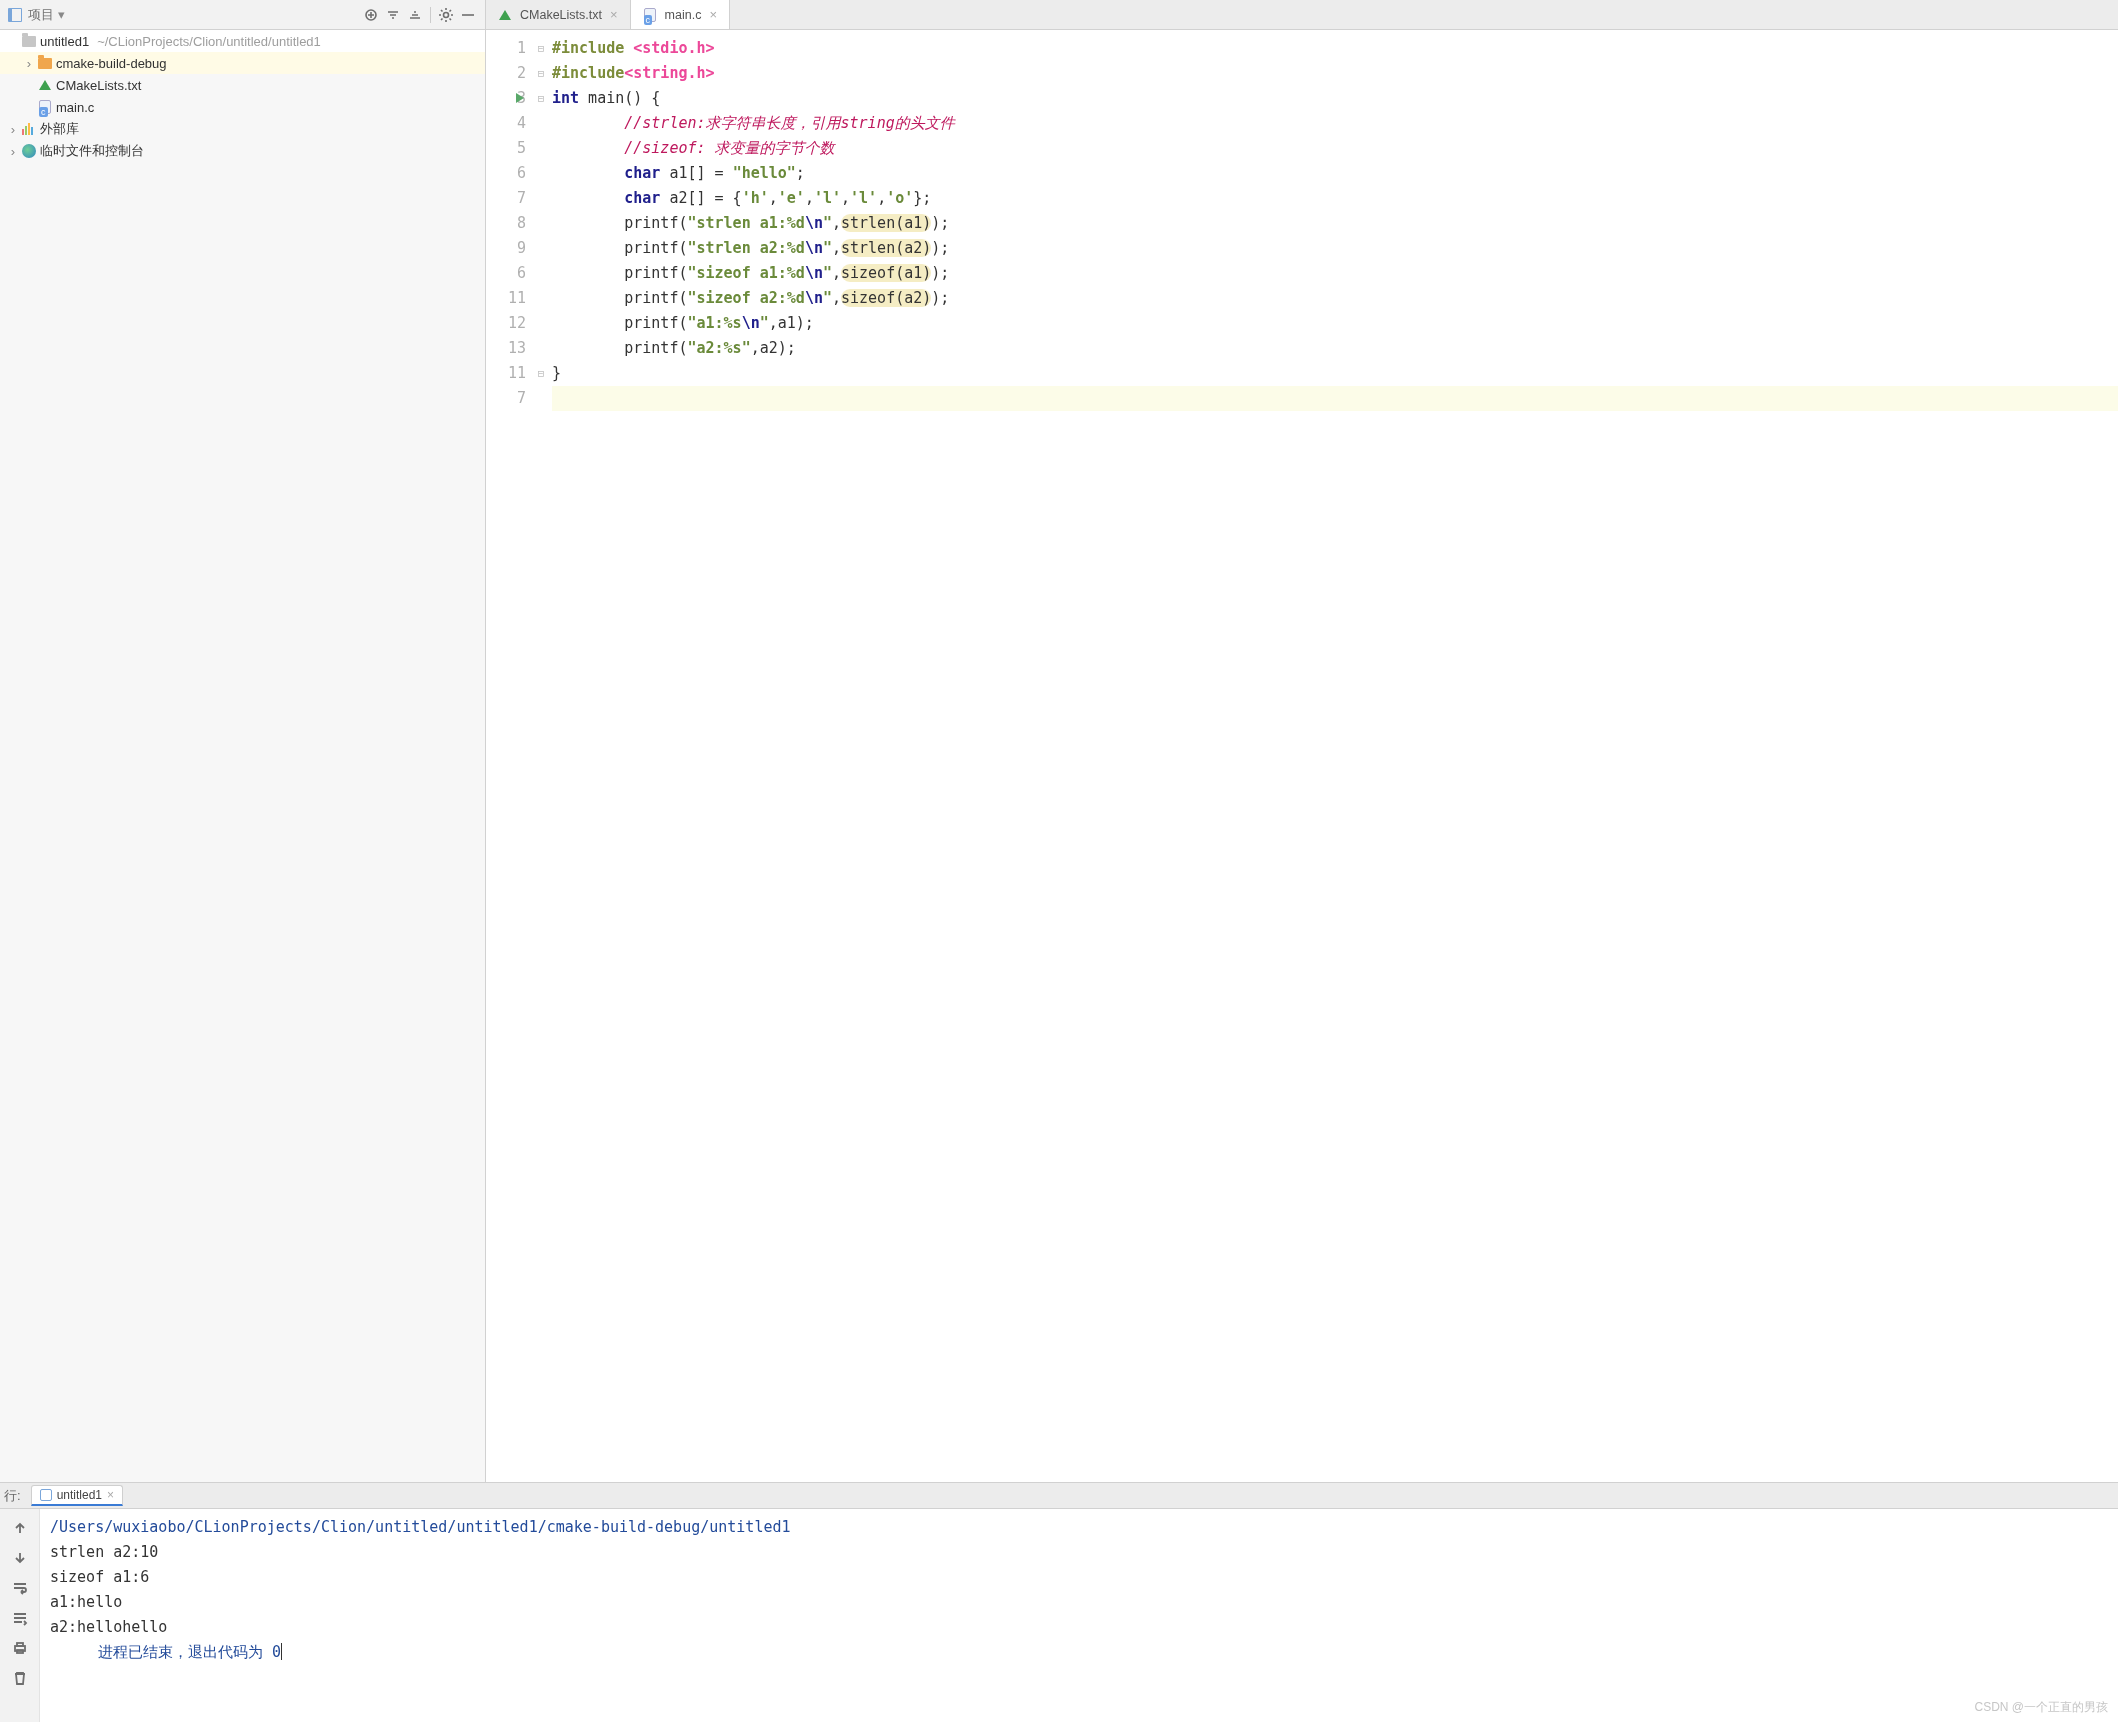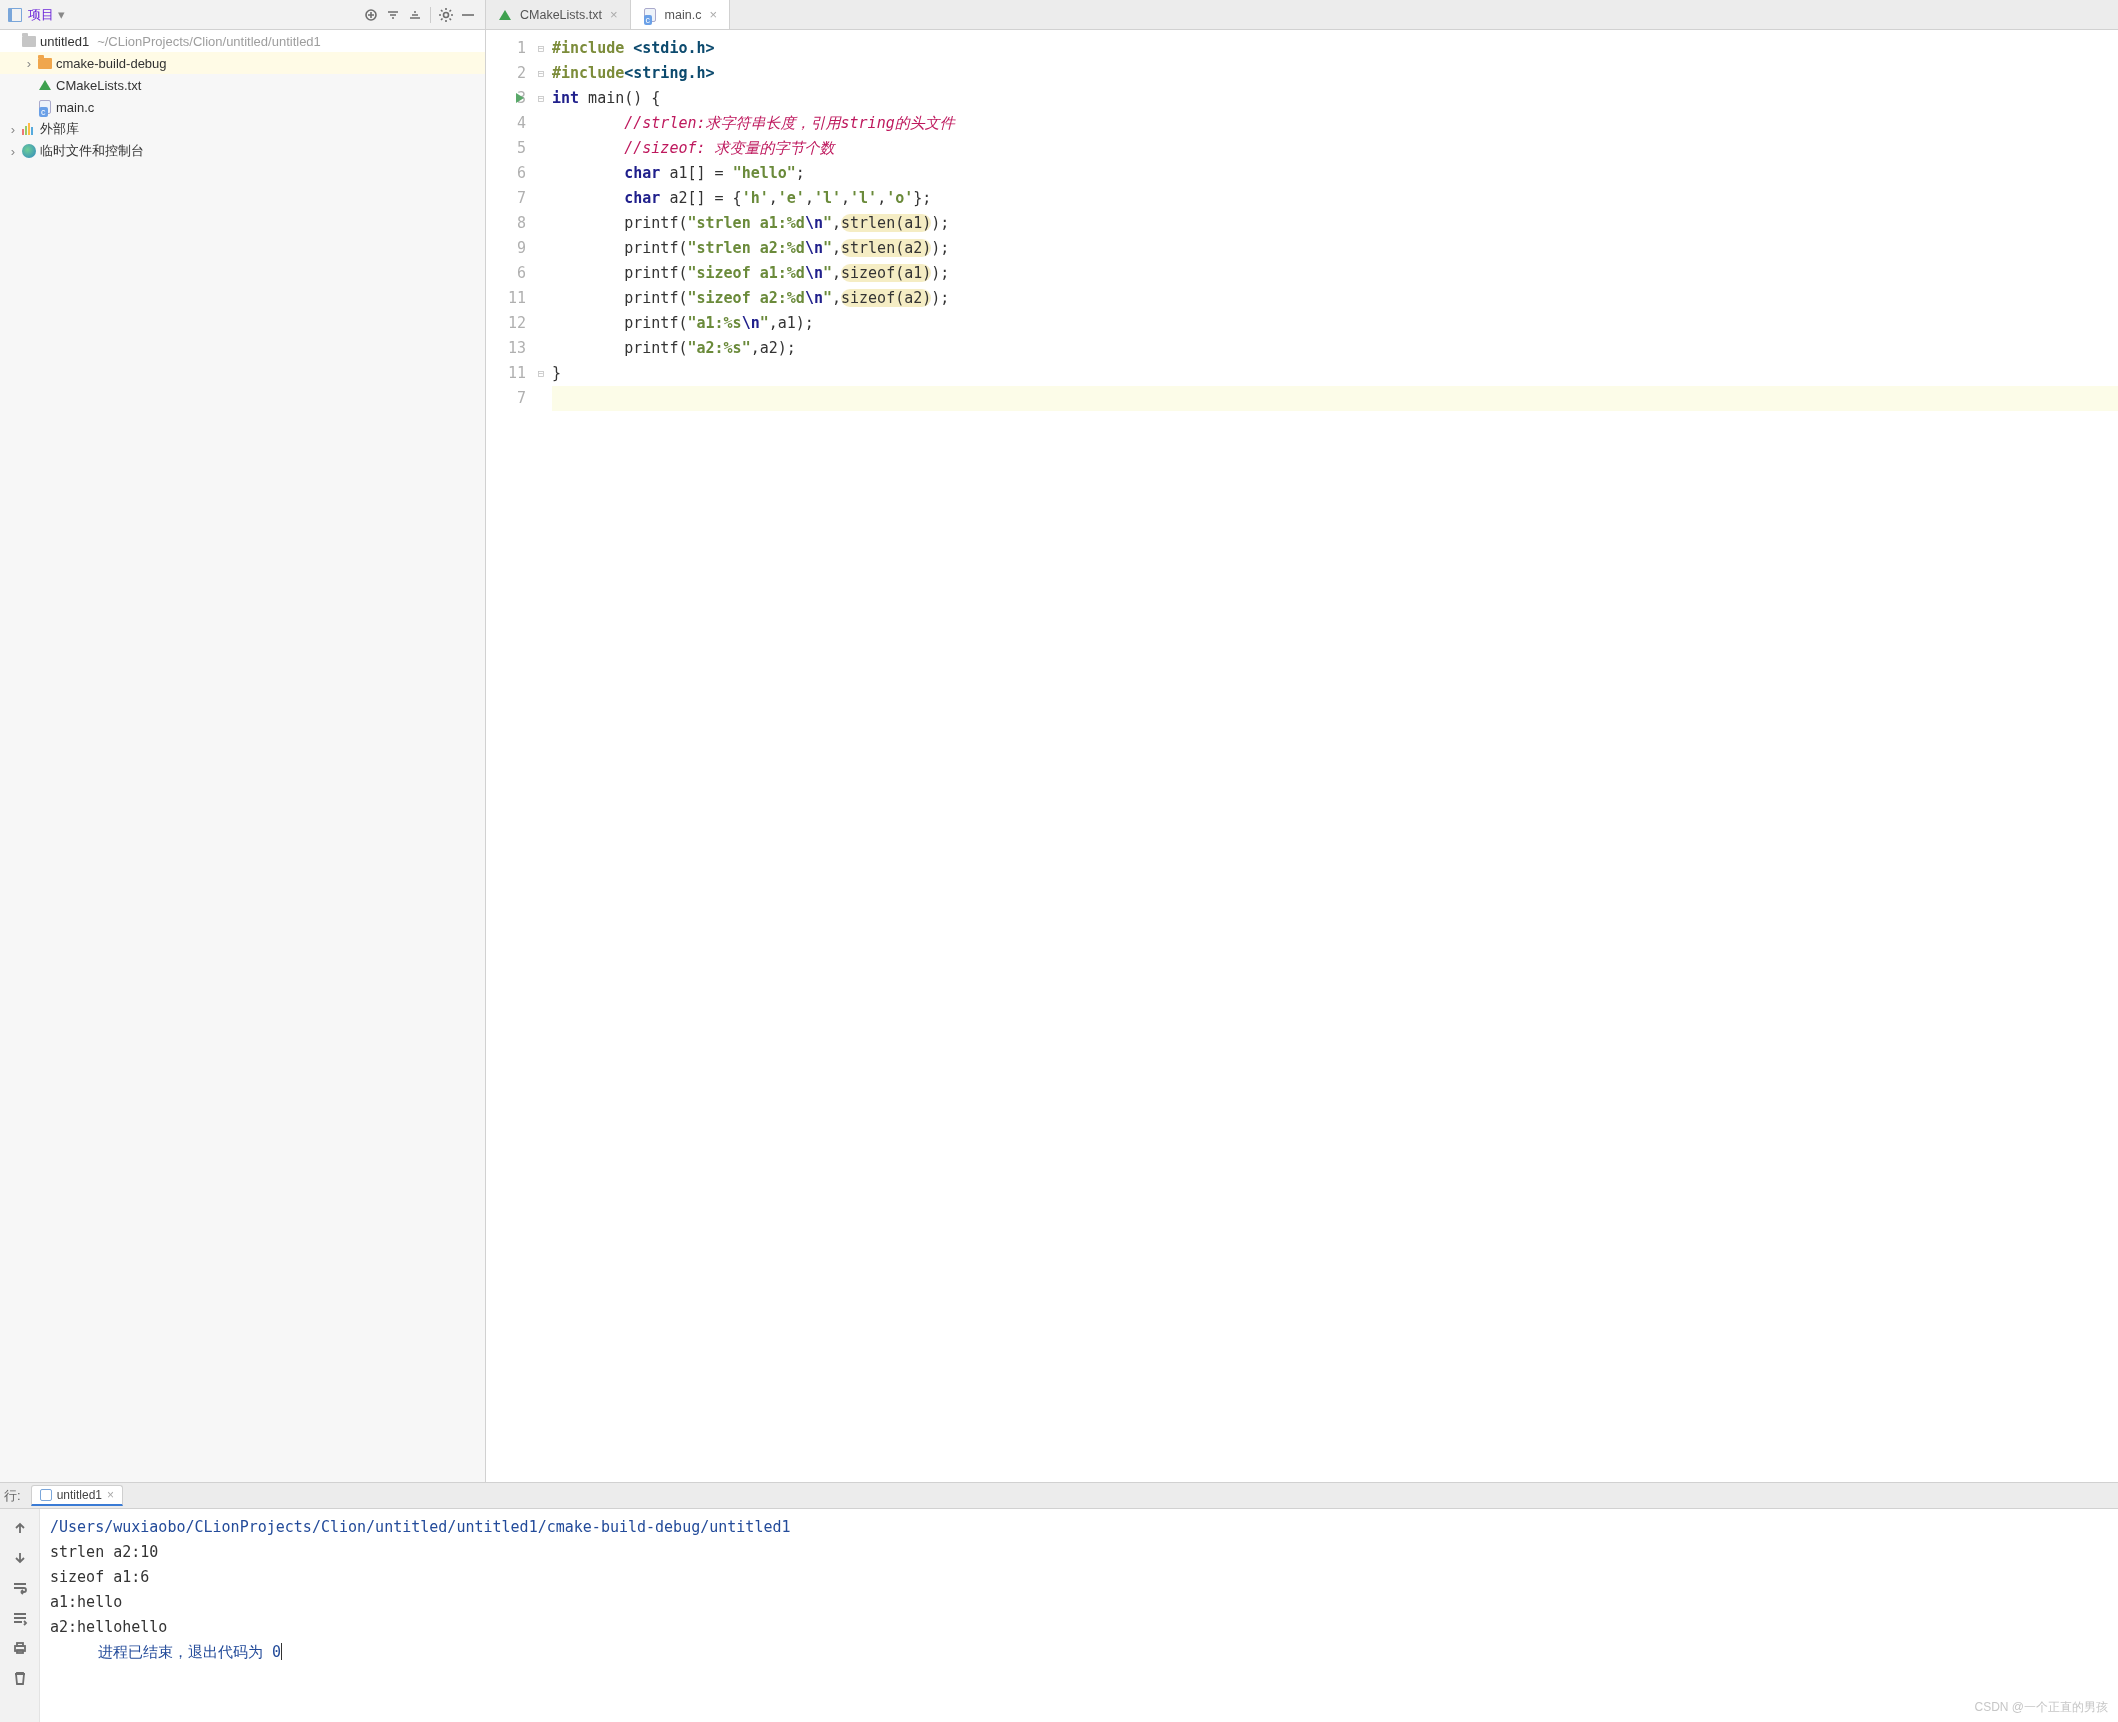--- a/index.html
+++ b/index.html
@@ -3,21 +3,21 @@
 <meta charset="utf-8">
 <style>
 * { margin: 0; padding: 0; box-sizing: border-box; }
 body { font-family: "Helvetica Neue", Arial, sans-serif; font-size: 13px; color: #333; background: #fff; overflow: hidden; }
 .app { display: flex; flex-direction: column; height: 100vh; width: 100vw; }
 .main-area { display: flex; flex: 1; min-height: 0; }
 
 
 .sidebar { width: 486px; border-right: 1px solid #d1d1d1; display: flex; flex-direction: column; background: #f7f7f7; }
 .sidebar-header { display: flex; align-items: center; height: 30px; padding: 0 6px 0 8px; border-bottom: 1px solid #d1d1d1; background: #f2f2f2; }
-.sidebar-header .title { font-weight: 500; color: #6d28d9; font-size: 13px; }
+.sidebar-header .title { font-weight: 500; color: #737373; font-size: 13px; }
 .sidebar-header .title-arrow { color: #888; margin-left: 4px; }
 .sidebar-header .spacer { flex: 1; }
 .sidebar-header .icon-btn { width: 22px; height: 22px; display: flex; align-items: center; justify-content: center; color: #6e6e6e; cursor: pointer; border-radius: 3px; }
 .sidebar-header .icon-btn svg { width: 16px; height: 16px; stroke: currentColor; fill: none; stroke-width: 1.6; }
 .tree { flex: 1; overflow: auto; font-size: 13px; }
 .tree-row { display: flex; align-items: center; height: 22px; padding-left: 6px; cursor: pointer; }
 .tree-row.root { background: #fff; }
 .tree-row.sel { background: #fffbe6; }
 .tree-arrow { width: 14px; text-align: center; color: #888; }
 .tree-icon { width: 18px; display: flex; align-items: center; justify-content: center; }
@@ -47,21 +47,21 @@
 .gutter { width: 48px; text-align: right; color: #b0b0b0; padding: 6px 8px 0 0; user-select: none; background: #fff; }
 .gutter .ln { height: 25px; position: relative; }
 .gutter .run-mark::after { content: ""; position: absolute; left: 30px; top: 7px; width: 0; height: 0; border-top: 5px solid transparent; border-bottom: 5px solid transparent; border-left: 8px solid #59a869; }
 .fold-col { width: 14px; padding-top: 6px; color: #c0c0c0; }
 .fold-col div { height: 25px; text-align: center; font-size: 11px; }
 .code { flex: 1; padding: 6px 0 0 4px; white-space: pre; }
 .code .row { height: 25px; }
 .code .row.hl { background: #fcfce8; }
 .kw-navy { color: #20208c; font-weight: bold; }
 .inc { color: #7c8c3a; font-weight: bold;}
-.inc-lib { color: #0c4a6e; font-weight: bold; }
+.inc-lib { color: #ec4899; font-weight: bold; }
 .str { color: #6a8a3a; font-weight: bold; }
 .cm { color: #be185d; font-style: italic; }
 .warn-bg { background: #f5edc4; border-radius: 9px; }
 .esc { color: #20208c; font-weight: bold;}
 
 
 .run-panel { border-top: 1px solid #d1d1d1; display: flex; flex-direction: column; height: 240px; }
 .run-tabs { display: flex; align-items: center; height: 26px; background: #ececec; border-bottom: 1px solid #d1d1d1; padding-left: 4px; gap: 10px; }
 .run-tabs .run-label { color: #666; }
 .run-tab { display: flex; align-items: center; gap: 5px; padding: 2px 8px; background: #fff; border: 1px solid #cfcfcf; border-bottom: 2px solid #3a7bd5; border-radius: 3px 3px 0 0; font-size: 12px; color: #444; cursor: pointer; }

